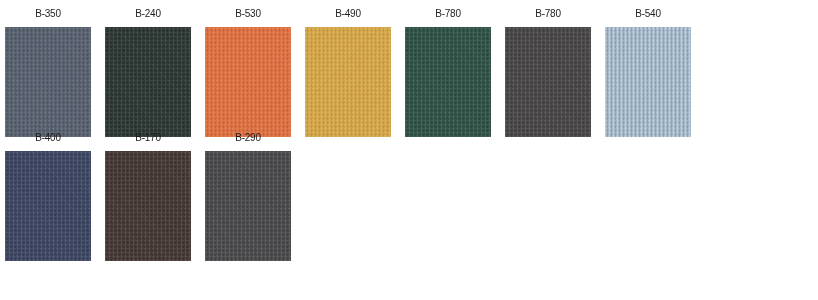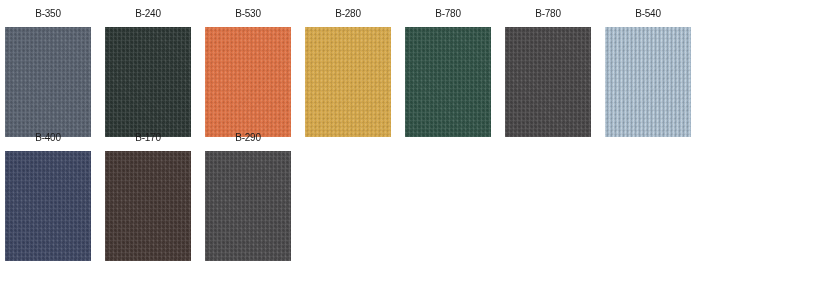--- a/index.html
+++ b/index.html
@@ -155,21 +155,21 @@
       </div>
       <div class="swatch-cell">
         <div class="swatch-label">B-530</div>
         <div class="swatch-chip" style="background-color: rgb(223, 113, 67);">
           <div class="weave-vertical"></div>
           <div class="weave-horizontal"></div>
           <div class="weave-speckle"></div>
         </div>
       </div>
       <div class="swatch-cell">
-        <div class="swatch-label">B-280</div>
+        <div class="swatch-label">B-490</div>
         <div class="swatch-chip" style="background-color: rgb(215, 169, 74);">
           <div class="weave-vertical"></div>
           <div class="weave-horizontal"></div>
           <div class="weave-speckle"></div>
         </div>
       </div>
       <div class="swatch-cell">
         <div class="swatch-label">B-780</div>
         <div class="swatch-chip" style="background-color: rgb(47, 81, 69);">
           <div class="weave-vertical"></div>

